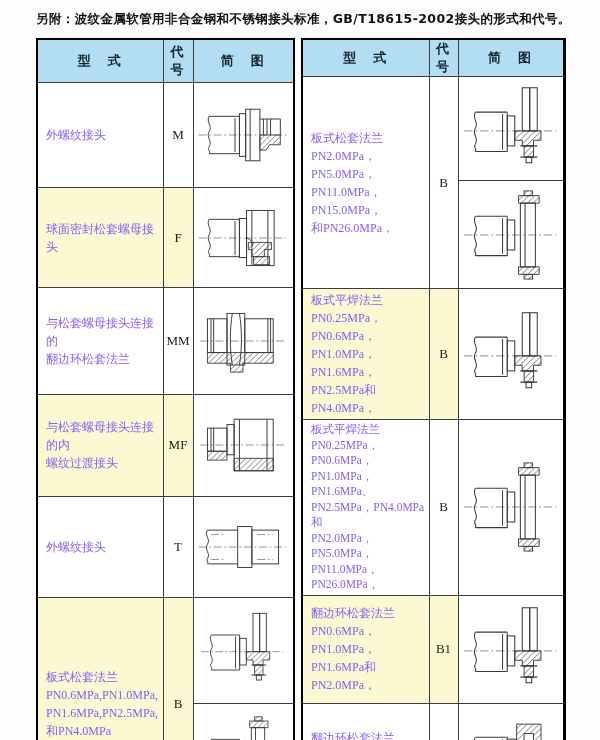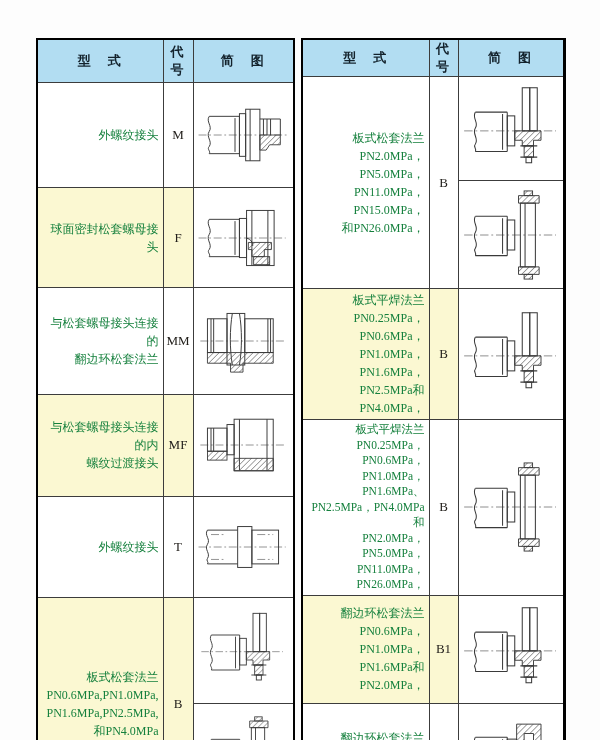--- a/index.html
+++ b/index.html
@@ -17,21 +17,21 @@
   table{border-collapse:collapse;table-layout:fixed;background:#fff;}
   table{border:2px solid #000;}
   .table-right{border-right-width:3px;}
   td,th{border:1px solid #3c3c3c;padding:0;overflow:hidden;}
   th{
     background:var(--header-bg,#b2ddf2);
     font-size:13px;font-weight:bold;letter-spacing:2px;color:#13222c;
   }
   .type-cell{
     font-size:12px;line-height:18px;padding:2px 4px 2px 8px;
-    white-space:pre-line;vertical-align:middle;text-align:right;color:#15803d;
+    white-space:pre-line;vertical-align:middle;text-align:left;color:#8b5cf6;
   }
   .type-cell.tight{line-height:15.5px;font-size:11.5px;}
   .code-cell{font-size:13px;text-align:center;vertical-align:middle;color:#23201c;}
   .hl{background:var(--highlight-bg,#fbf8d2);}
   .diag-cell{text-align:center;vertical-align:middle;background:#fff;}
   .diag{width:94px;height:80px;display:inline-block;vertical-align:middle;}
   .diag-lg{width:100px;height:90px;}
   
   .ln{fill:none;stroke:#3a3a3a;stroke-width:1.1;}
   .ht{fill:url(#hatch);stroke:#3a3a3a;stroke-width:1;}
@@ -137,20 +137,21 @@
       <path class="ht" d="M58,14 H84 V36 H76 V24 H66 V36 H58 Z"></path>
       <path class="ht" d="M58,82 H84 V60 H76 V72 H66 V60 H58 Z"></path>
       <line class="ln" x1="58" y1="36" x2="58" y2="60"></line>
       <line class="ln" x1="84" y1="36" x2="84" y2="60"></line>
     </symbol>
   </defs>
 </svg>
 
 <div class="page">
 
+  <div class="doc-title">另附：波纹金属软管用非合金钢和不锈钢接头标准，GB/T18615-2002接头的形式和代号。</div>
 
   <div class="tables-wrap">
 
     <table class="table-left">
       <colgroup>
           <col style="width:126px">
           <col style="width:30px">
           <col style="width:101px">
         </colgroup>
       <tbody>

